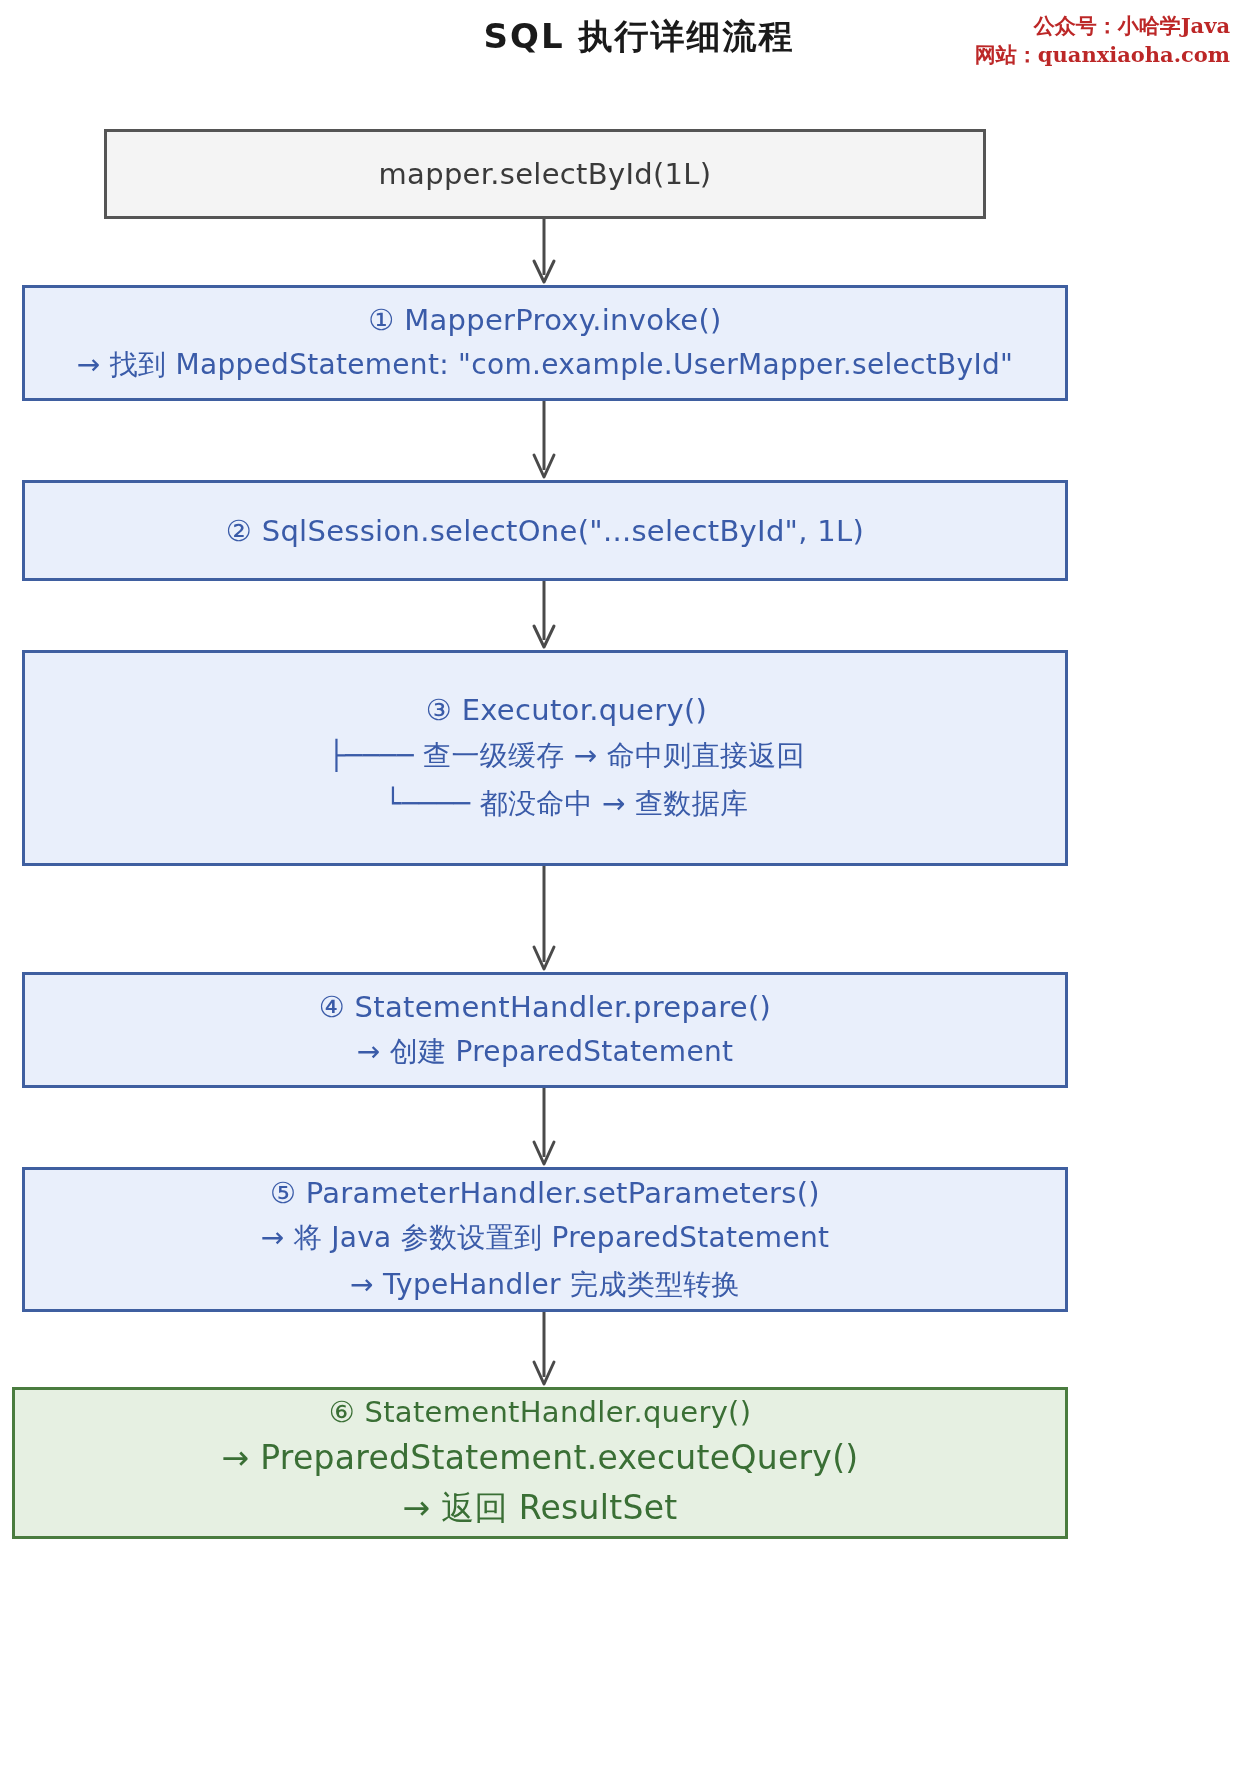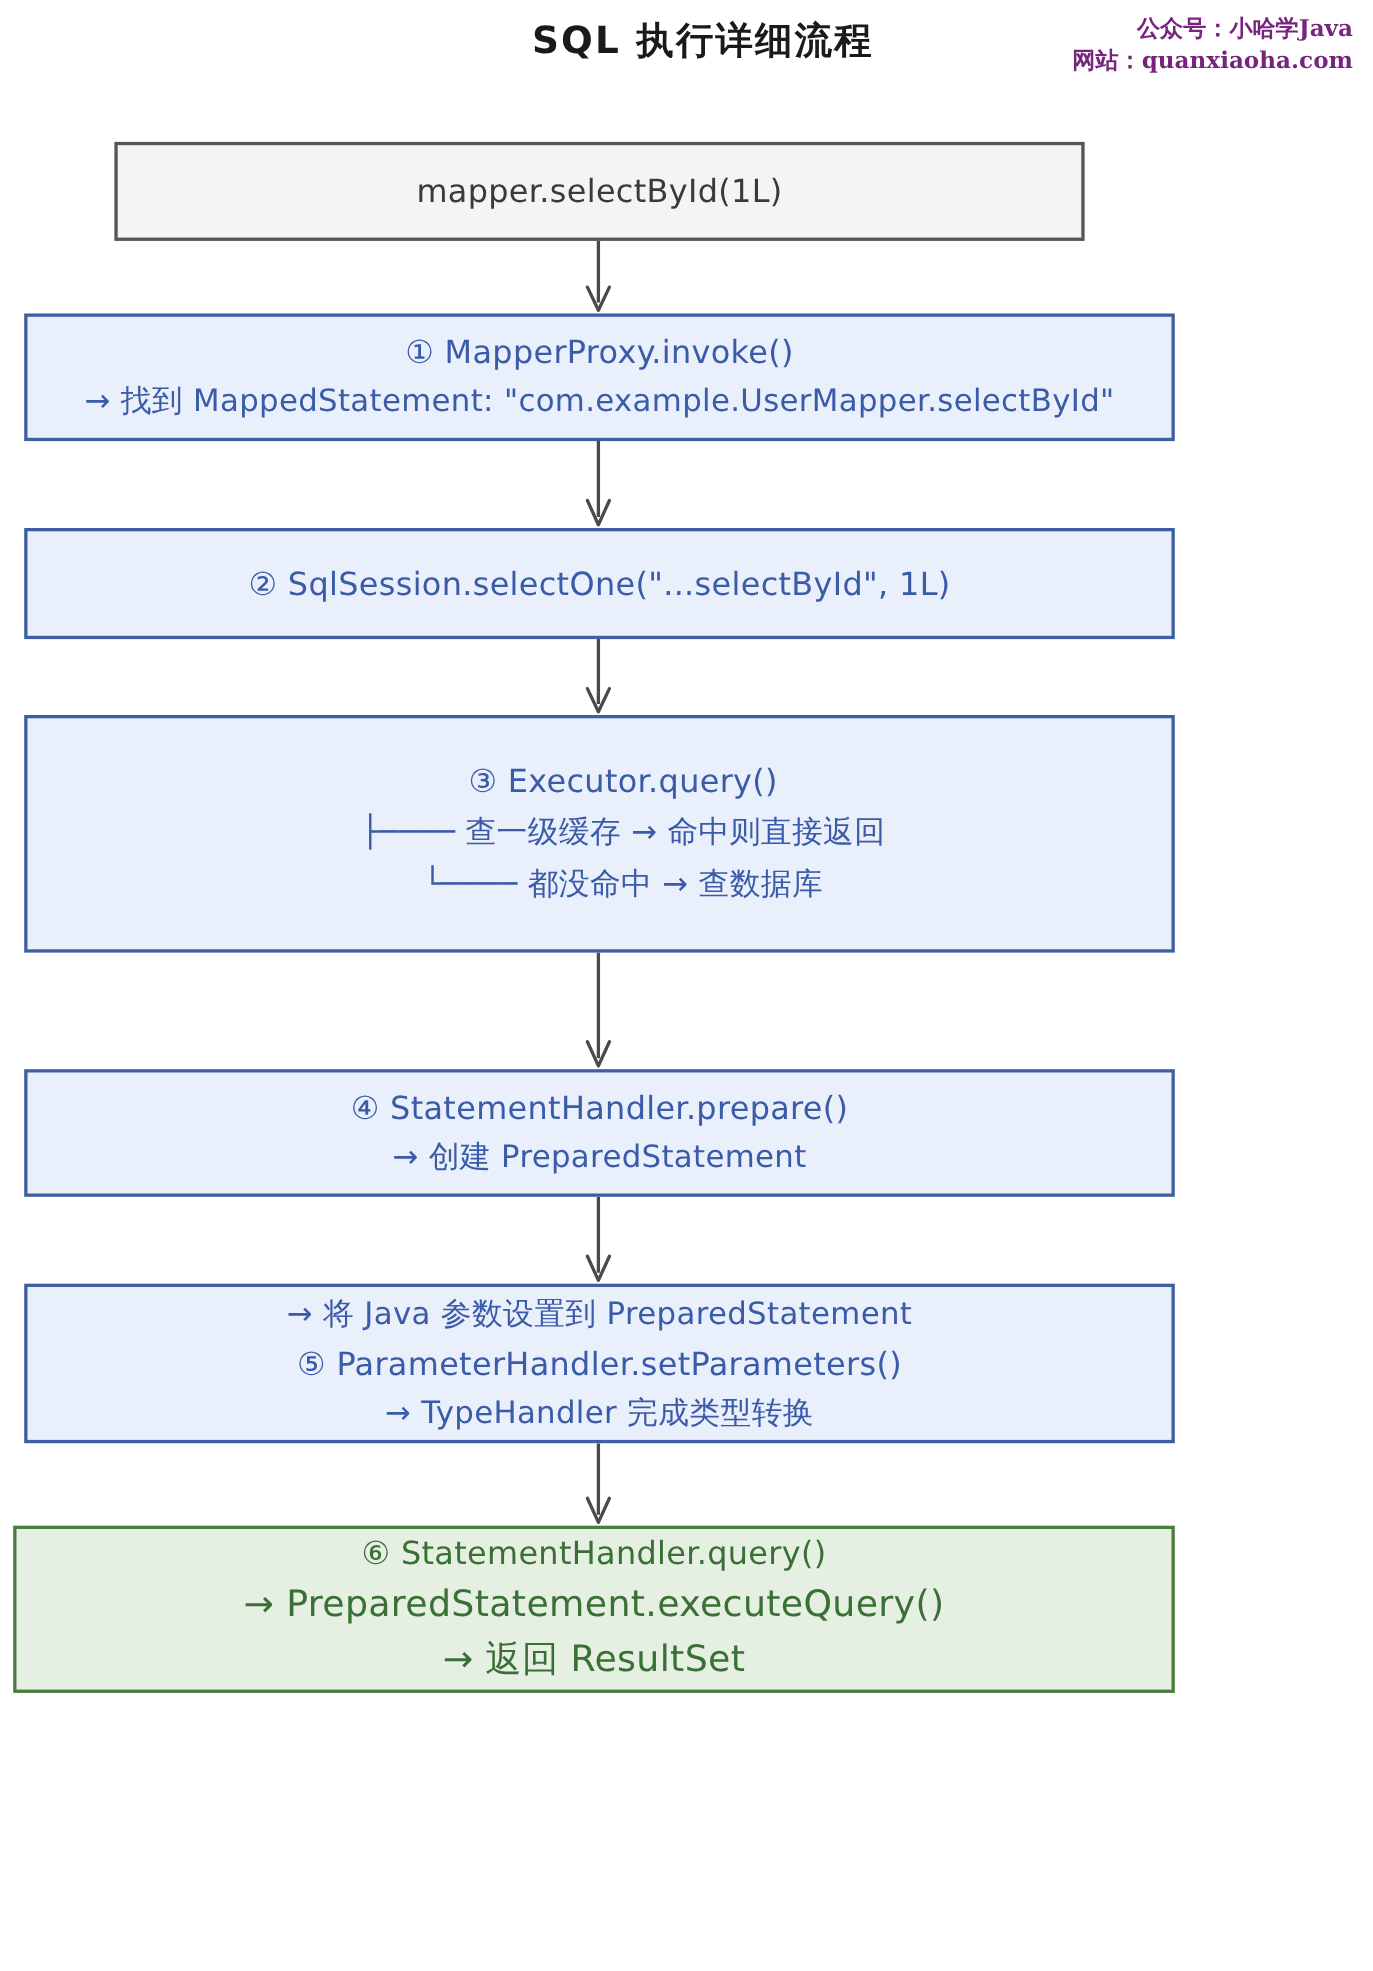--- a/index.html
+++ b/index.html
@@ -40,21 +40,21 @@
     font-weight: 700;
     letter-spacing: 2px;
     color: #1a1a1a;
     padding-left: 30px;
   }
   .watermark {
     position: absolute;
     right: 18px;
     top: 12px;
     text-align: right;
-    color: #701a75;
+    color: #b91c1c;
     font-family: "DejaVu Serif", "Liberation Serif", serif;
     font-size: 21px;
     line-height: 1.36;
     font-weight: 700;
     opacity: 0.95;
   }
   .watermark div { white-space: nowrap; }
 
   
   .flow {
@@ -207,22 +207,22 @@
 
     <div class="arrow" style="left:524px; top:1088px; height:78px;">
       <svg width="40" height="78" viewBox="0 0 40 78">
         <path d="M20 0 L20 69" stroke="#4a4a4a" stroke-width="3" fill="none"></path>
         <path d="M10 54 L20 76 L30 54" stroke="#4a4a4a" stroke-width="3" fill="none" stroke-linecap="round" stroke-linejoin="round"></path>
       </svg>
     </div>
 
     <div class="node node-blue" style="left:22px; top:1167px; width:1046px; height:145px;">
       <div class="lines">
+        <div class="line head">⑤ ParameterHandler.setParameters()</div>
         <div class="line">→ 将 Java 参数设置到 PreparedStatement</div>
-        <div class="line head">⑤ ParameterHandler.setParameters()</div>
         <div class="line">→ TypeHandler 完成类型转换</div>
       </div>
     </div>
 
     <div class="arrow" style="left:524px; top:1312px; height:74px;">
       <svg width="40" height="74" viewBox="0 0 40 74">
         <path d="M20 0 L20 65" stroke="#4a4a4a" stroke-width="3" fill="none"></path>
         <path d="M10 50 L20 72 L30 50" stroke="#4a4a4a" stroke-width="3" fill="none" stroke-linecap="round" stroke-linejoin="round"></path>
       </svg>
     </div>

